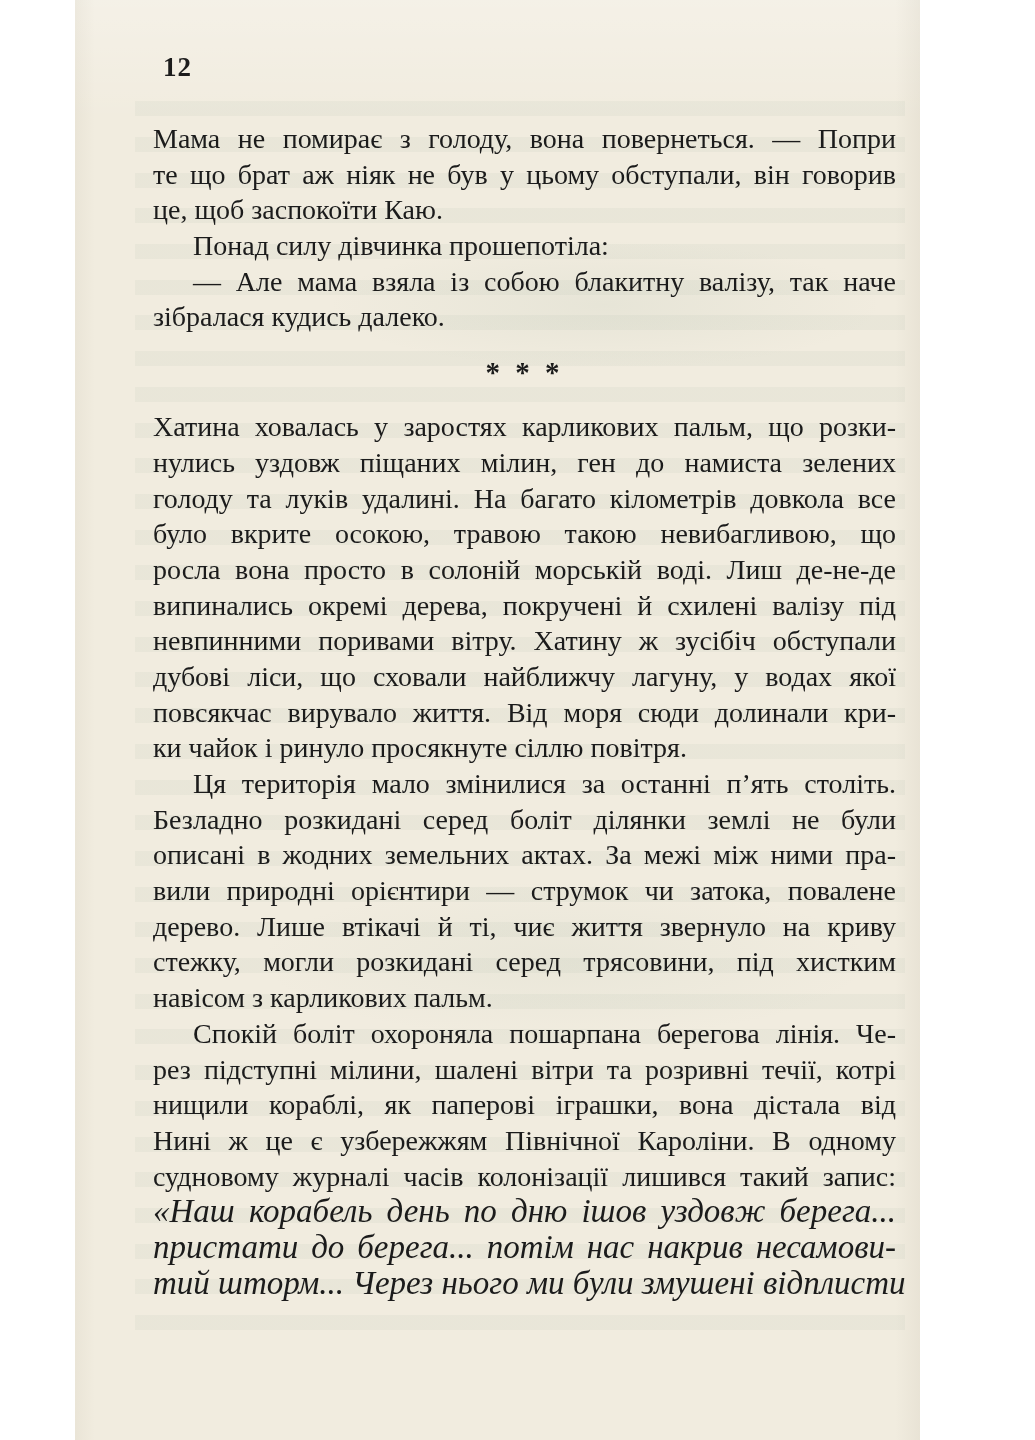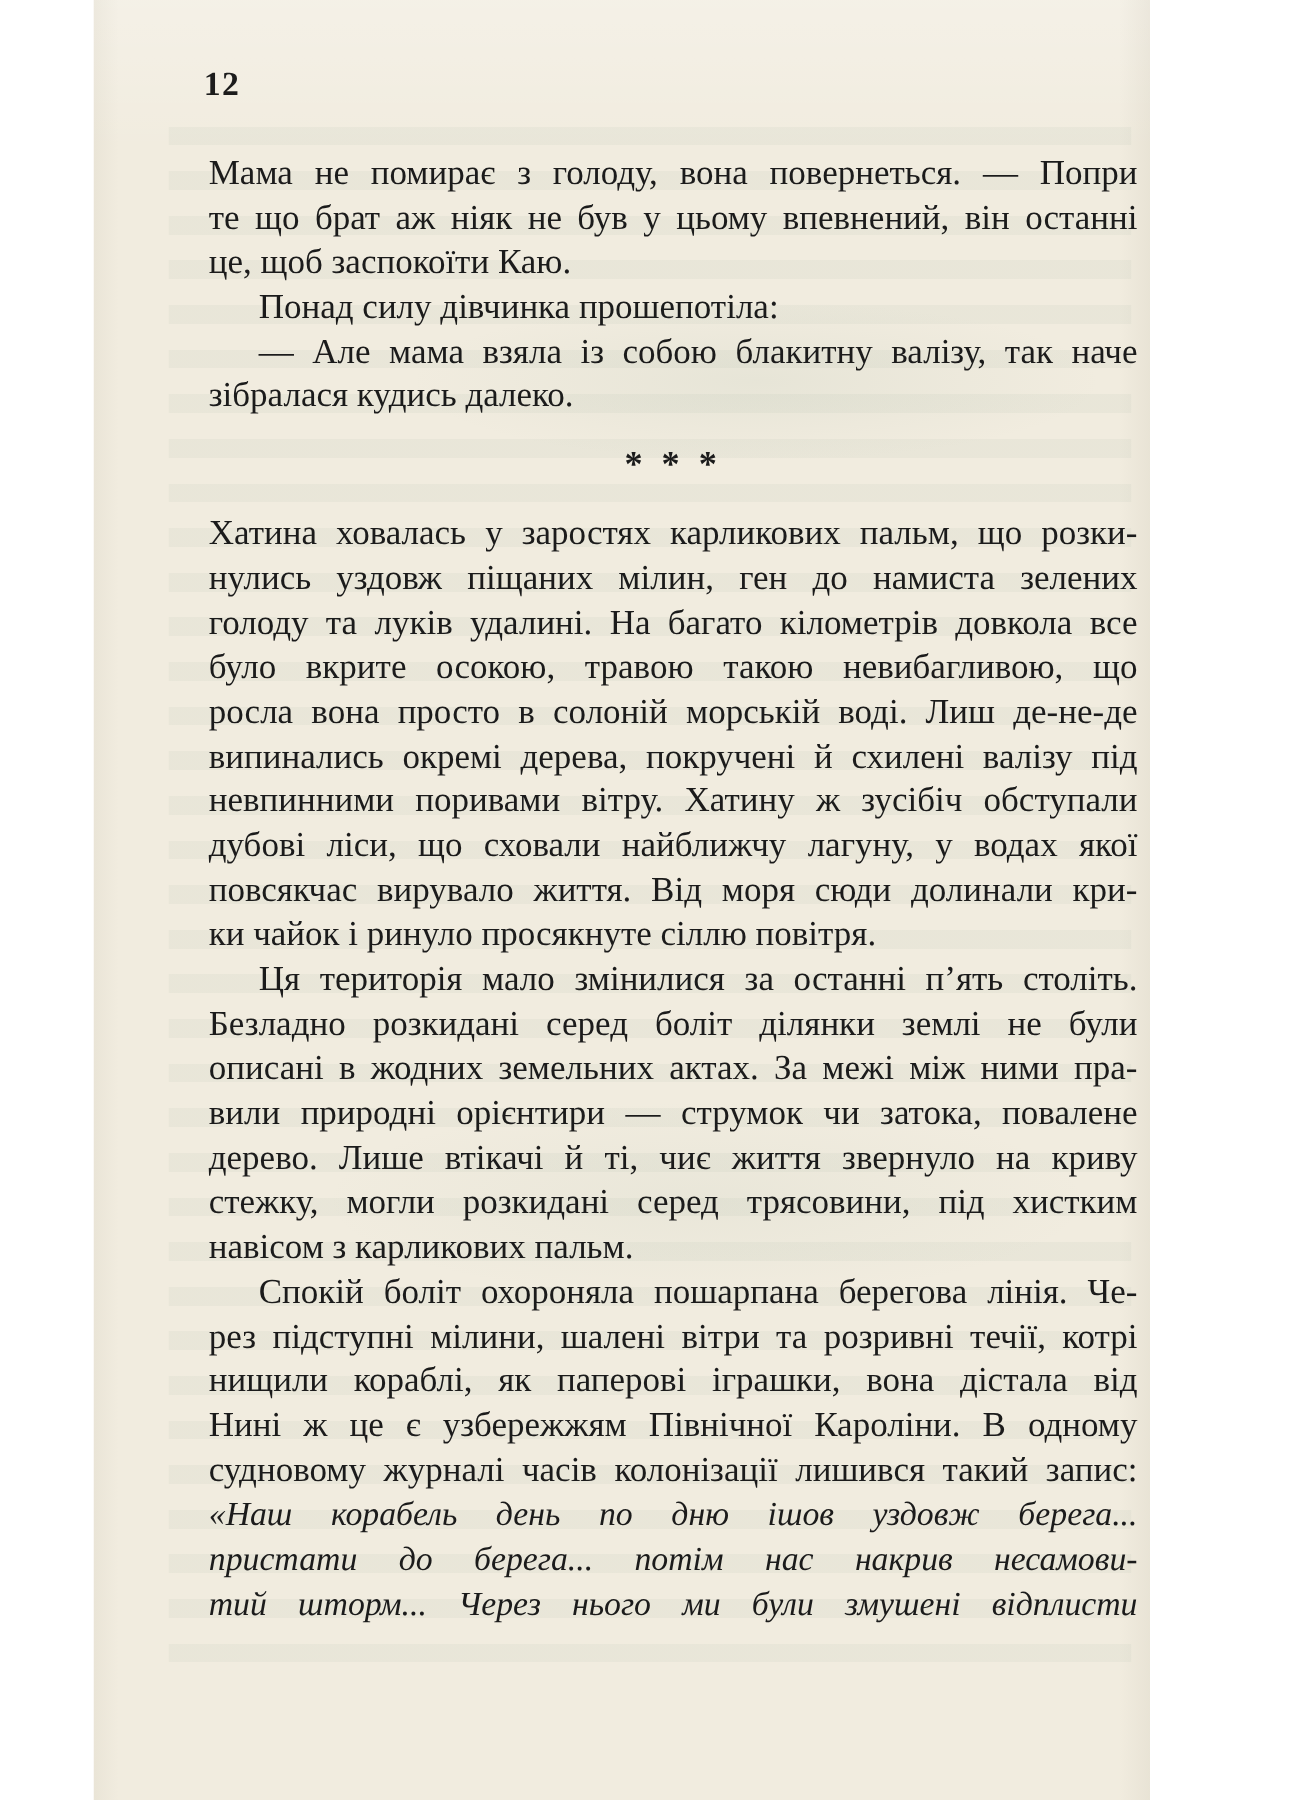--- a/index.html
+++ b/index.html
@@ -60,42 +60,42 @@
     left: 88px;
     top: 52px;
     font-family: "Liberation Serif", serif;
     font-weight: bold;
     font-size: 27px;
     color: #1c1c1c;
     letter-spacing: 1px;
   }
   .text-block {
     position: absolute;
-    left: 92px;
+    left: 78px;
     top: 121px;
     width: 743px;
     font-family: "Liberation Serif", serif;
     font-size: 28px;
     color: #1b1b1b;
   }
   .para { margin: 0; }
   .line {
     height: 35.7px;
     line-height: 35.7px;
     white-space: nowrap;
     text-rendering: optimizeLegibility;
   }
   .just {
     text-align: justify;
     text-align-last: justify;
   }
   .indent { text-indent: 40px; }
   .italic {
     font-style: italic;
-    font-size: 27px;
+    font-size: 33px;
   }
   .divider {
     height: 36px;
     line-height: 36px;
     margin: 19px 0 19px 0;
     text-align: center;
     font-family: "Liberation Serif", serif;
     font-size: 29px;
     color: #1b1b1b;
     letter-spacing: 4px;
@@ -107,21 +107,21 @@
 
 <div class="stage">
   <div class="paper">
     <div class="showthrough"></div>
     <div class="smudge-a"></div>
     <div class="smudge-b"></div>
     <div class="pagenum">12</div>
     <div class="text-block">
         <div class="para">
           <div class="line just">Мама не помирає з голоду, вона повернеться. — Попри</div>
-          <div class="line just">те що брат аж ніяк не був у цьому впевнений, він останні</div>
+          <div class="line just">те що брат аж ніяк не був у цьому обступали, він говорив</div>
           <div class="line">це, щоб заспокоїти Каю.</div>
         </div>
         <div class="para">
           <div class="line indent">Понад силу дівчинка прошепотіла:</div>
         </div>
         <div class="para">
           <div class="line just indent">— Але мама взяла із собою блакитну валізу, так наче</div>
           <div class="line">зібралася кудись далеко.</div>
         </div>
         <div class="divider">* * *</div>

